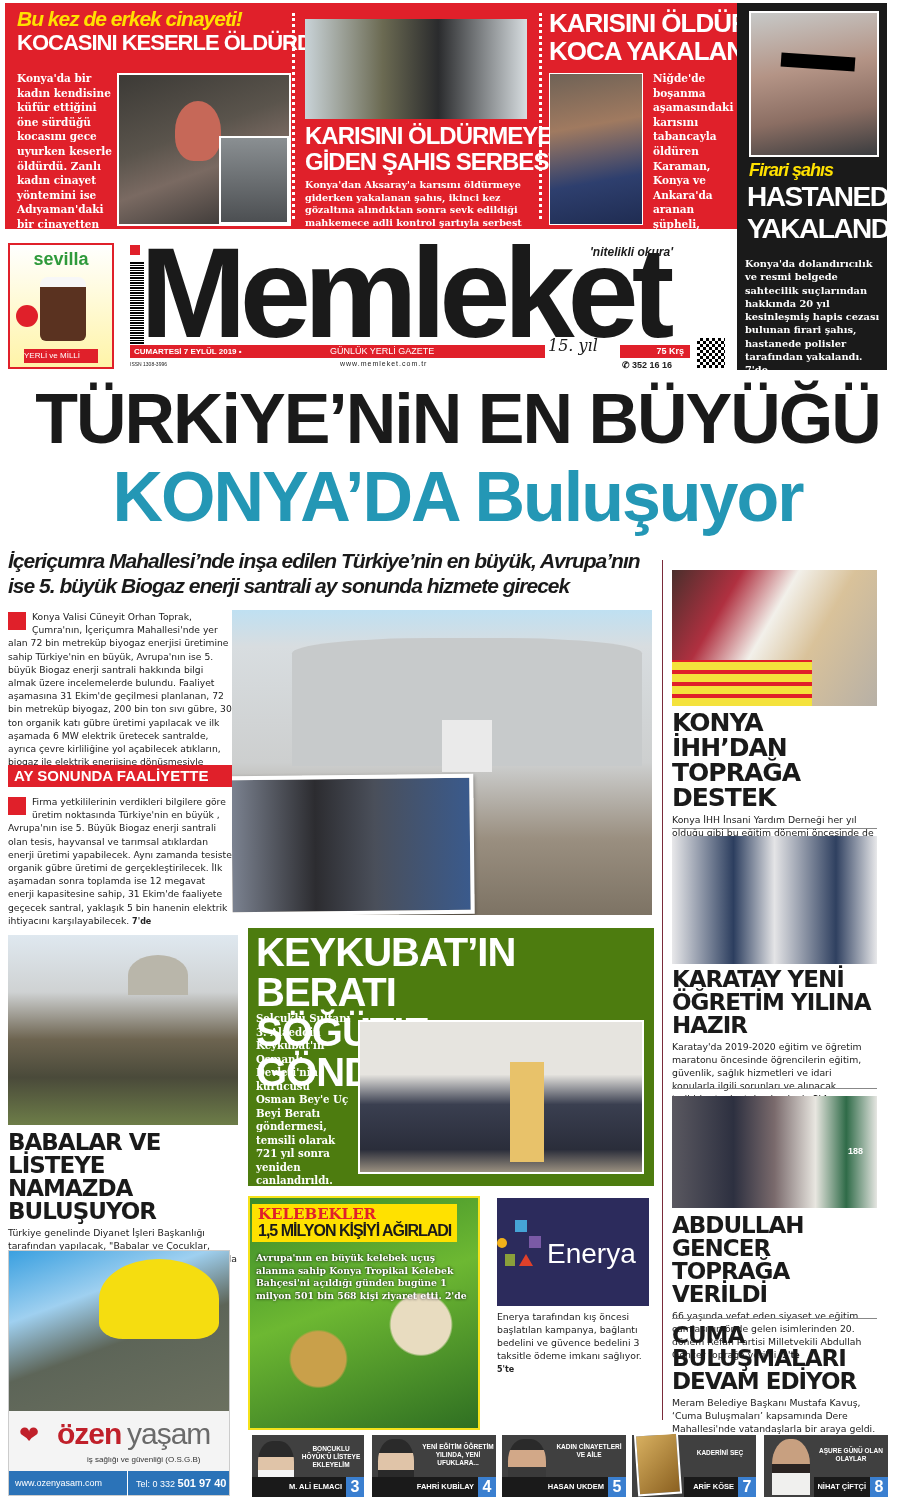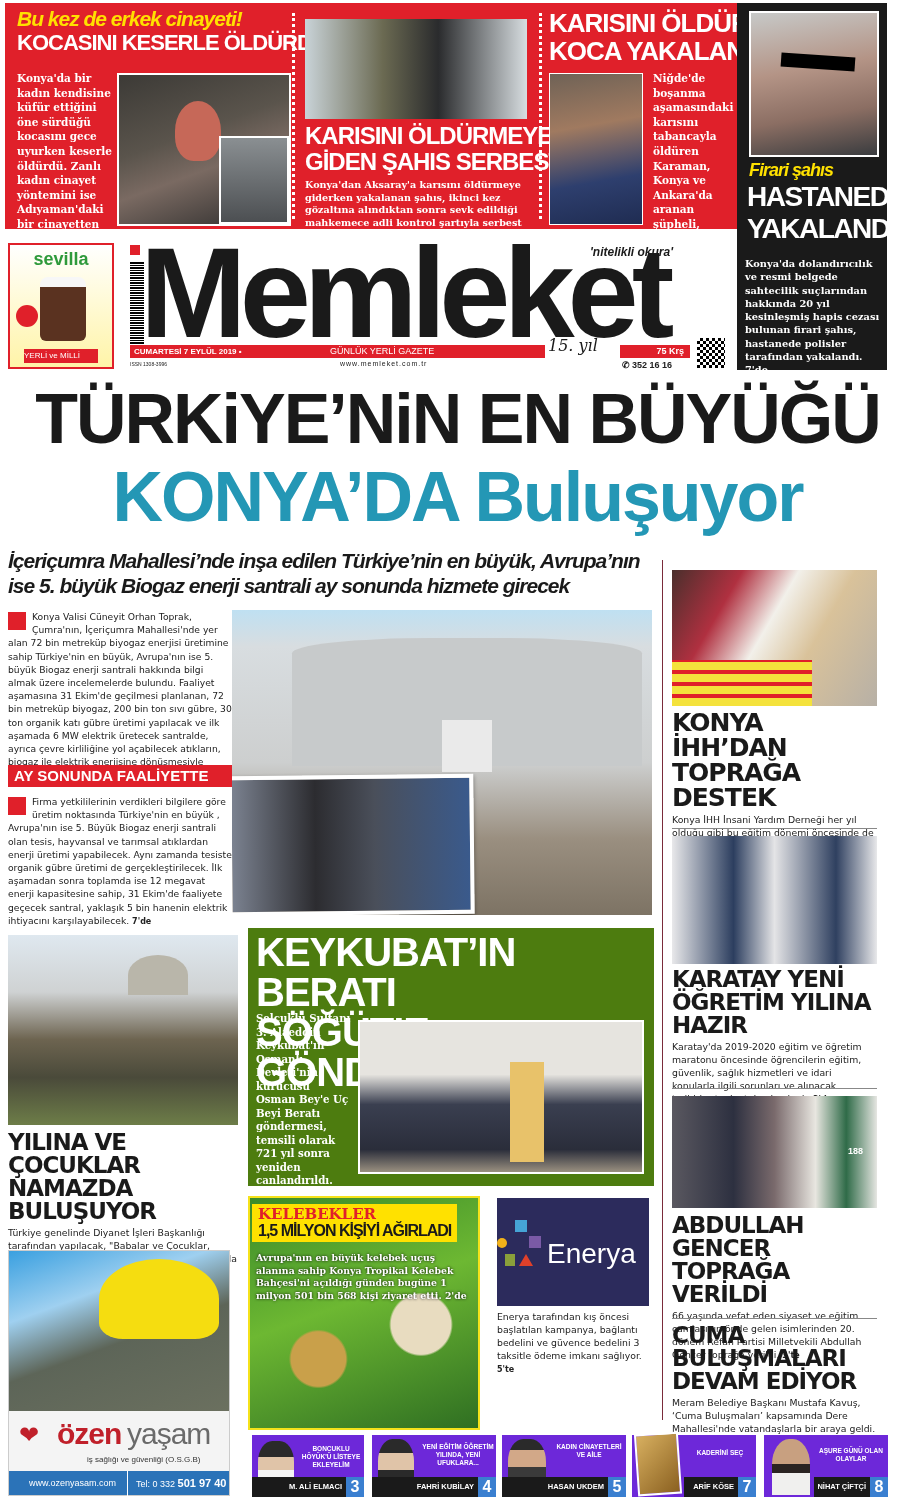--- a/index.html
+++ b/index.html
@@ -17,21 +17,21 @@
 
 #blackbox{left:737px;top:3px;width:150px;height:367px;background:#1a1a1a}
 
 .masthead-title{font-family:"Liberation Sans",sans-serif;font-weight:700;font-size:128px;letter-spacing:-7px;line-height:1;color:#1a1a1a;transform:scaleX(1.0)}
 .redbar{background:#e0202a;color:#fff}
 .body-s{font-family:"DejaVu Sans",sans-serif;font-size:10px;line-height:14px;color:#222}
 .h-side{font-family:"DejaVu Sans",sans-serif;font-weight:700;color:#1a1a1a;line-height:1.0;letter-spacing:-1px}
 .sep{position:absolute;height:1px;background:#888}
 .ref{font-size:8px;font-weight:700}
 .redsq{display:inline-block;width:18px;height:18px;background:#e0202a;float:left;margin:2px 6px 0 0}
-.colbox{position:absolute;background:#6d28d9;overflow:hidden}
+.colbox{position:absolute;background:#404040;overflow:hidden}
 .colbar{position:absolute;bottom:0;left:0;right:0;height:20px;background:#1a1a1a}
 .colnum{position:absolute;right:0;bottom:0;width:18px;height:20px;background:#3a7fd0;color:#fff;font-weight:700;font-size:16px;text-align:center;line-height:20px}
 </style>
 </head>
 <body>
 
 <div id="topband" class="abs">
 
   <div class="abs" style="left:12px;top:4px;width:270px">
     <div class="cond y" style="font-size:21px;font-style:italic;line-height:24px">Bu kez de erkek cinayeti!</div>
@@ -156,38 +156,38 @@
     <div>DEVAM EDİYOR</div>
   </div>
   <div class="body-s" style="font-size:9.3px;line-height:13px;margin-top:3px"><span>Meram Belediye Başkanı Mustafa Kavuş, ‘Cuma Buluşmaları’ kapsamında Dere Mahallesi'nde vatandaşlarla bir araya geldi.</span> <span class="ref">2'de</span></div>
 </div>
 
 <div class="abs" style="left:8px;top:935px;width:230px">
   <div class="photo" style="position:relative;width:230px;height:190px;background:linear-gradient(180deg,#dfe8ef 0%,#cfd2d3 30%,#6d6450 55%,#4a4a3a 75%,#6d7d48 100%)">
     <div style="position:absolute;left:120px;top:20px;width:60px;height:40px;border-radius:50% 50% 0 0;background:#b9b6aa"></div>
   </div>
   <div class="h-side" style="font-size:23px;margin-top:6px">
-    <div>YILINA VE ÇOCUKLAR</div>
+    <div>BABALAR VE LİSTEYE</div>
     <div>NAMAZDA BULUŞUYOR</div>
   </div>
   <div class="body-s" style="font-size:9.3px;line-height:13px;margin-top:3px"><span>Türkiye genelinde Diyanet İşleri Başkanlığı tarafından yapılacak, "Babalar ve Çocuklar, Sabah Namazında Buluşuyor" programı Konya'da da Sultan Selim Camii'nde icra edilecek.</span> <span class="ref">4'te</span></div>
 </div>
 
 <div class="abs" style="left:8px;top:1250px;width:222px;height:246px;border:1px solid #ccc">
   <div style="position:absolute;left:0;top:0;width:220px;height:160px;background:linear-gradient(160deg,#3aa0e0 0%,#9fd0f0 30%,#5d6558 55%,#6b705f 100%)">
     <div style="position:absolute;left:90px;top:8px;width:120px;height:80px;background:#f5dd10;border-radius:50% 50% 20% 20%"></div>
   </div>
   <div style="position:absolute;left:0;top:160px;width:220px;height:60px;background:#f4f4f4">
     <span style="position:absolute;left:10px;top:10px;font-size:24px;color:#c0202a">❤</span>
     <span style="position:absolute;left:48px;top:6px;font-size:30px;font-weight:700;color:#c0202a;letter-spacing:-1px">özen</span>
     <span style="position:absolute;left:118px;top:6px;font-size:30px;color:#6a6a6a;letter-spacing:-1px">yaşam</span>
     <span style="position:absolute;left:78px;top:44px;font-size:8px;color:#333">iş sağlığı ve güvenliği (O.S.G.B)</span>
   </div>
   <div style="position:absolute;left:0;bottom:0;width:220px;height:24px;background:#2b73b8;color:#fff;font-size:9px;line-height:24px">
-    <span style="padding-left:20px">www.ozenyasam.com</span>
+    <span style="padding-left:6px">www.ozenyasam.com</span>
     <span style="position:absolute;left:118px;border-left:1px solid #fff;padding-left:8px"><span>Tel: 0 332</span> <b style="font-size:11px">501 97 40</b></span>
   </div>
 </div>
 
 <div class="abs" style="left:248px;top:928px;width:406px;height:258px;background:#4d7c0f">
   <div class="cond w" style="position:absolute;left:8px;top:4px;font-size:40px;line-height:40px;letter-spacing:-1px;font-weight:900">
     <div>KEYKUBAT’IN BERATI</div>
     <div>SÖĞÜT’E GÖNDERİLDİ</div>
   </div>
   <div class="body-w" style="position:absolute;left:8px;top:84px;width:96px;font-size:10.2px;line-height:13.5px">Selçuklu Sultanı 3. Alaeddin Keykubat'ın Osmanlı Devleti'nin kurucusu Osman Bey'e Uç Beyi Beratı göndermesi, temsili olarak 721 yıl sonra yeniden canlandırıldı. 2'de</div>

